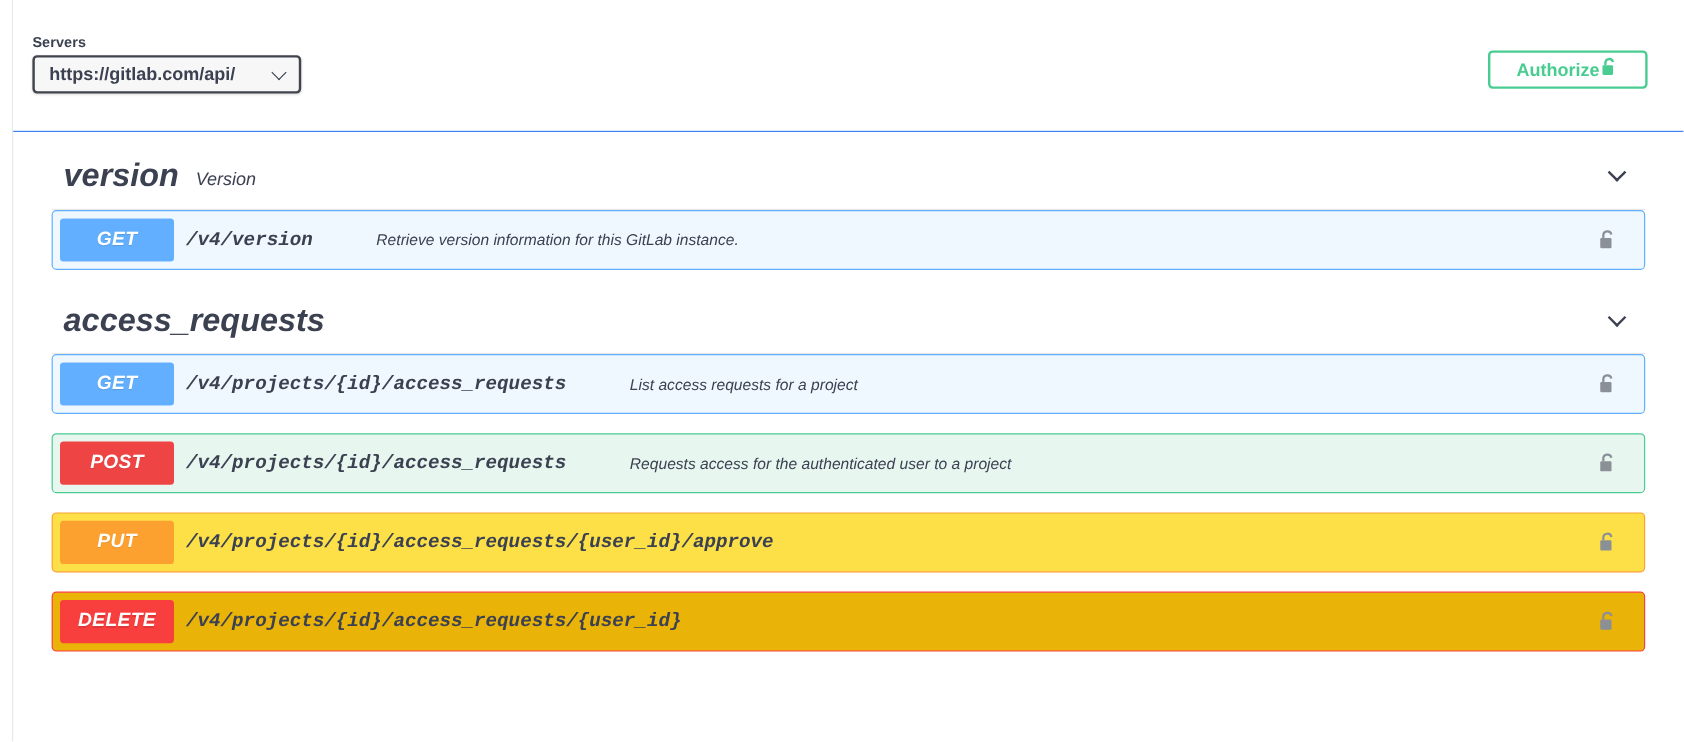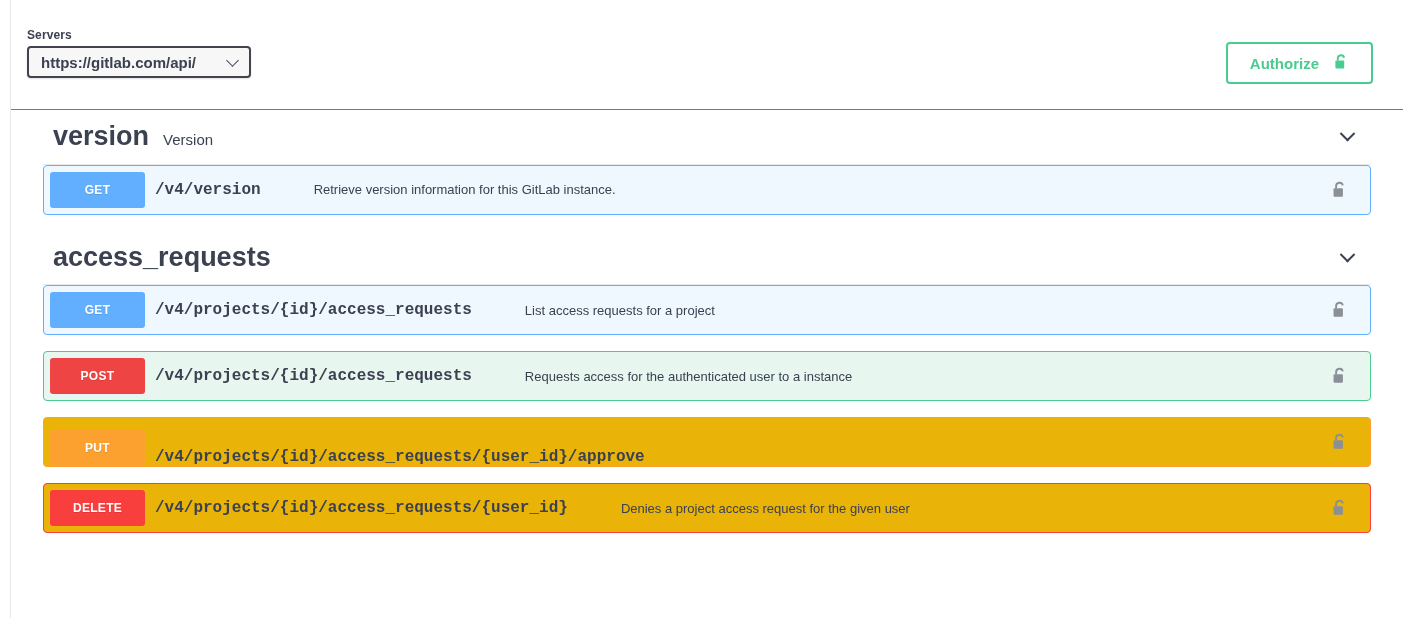--- a/index.html
+++ b/index.html
@@ -71,39 +71,39 @@
     transform: rotate(45deg);
   }
   .auth-wrapper {
     position: absolute;
     right: 30px; top: 42px;
   }
   .authorize-btn {
     display: inline-flex;
     align-items: center;
     justify-content: center;
-    gap: 14px;
-    height: 42px;
+    height: 32px;
     padding: 0 22px;
     border: 2px solid #49cc90;
     border-radius: 4px;
     background: #ffffff;
     color: #49cc90;
     font-size: 15px;
     font-weight: bold;
     cursor: pointer;
     font-family: "Liberation Sans", sans-serif;
   }
   .lock-green { display: block; }
 
   
   .wrapper {
     position: absolute;
-    left: 11px; top: 110px;
+    left: 11px; top: 120px;
     width: 1392px;
+    font-style: italic;
   }
   .opblock-tag-section { padding: 0 32px; }
   .opblock-tag {
     display: flex;
     align-items: center;
     padding: 12px 20px 12px 10px;
     border-bottom: 1px solid #e8e8e8;
     cursor: pointer;
     position: relative;
   }
@@ -151,21 +151,21 @@
   .op-method {
     width: 95px;
     min-width: 95px;
     height: 36px;
     margin-left: 6px;
     border-radius: 3px;
     display: flex;
     align-items: center;
     justify-content: center;
     color: #ffffff;
-    font-size: 12px;
+    font-size: 16px;
     font-weight: bold;
     font-family: "Liberation Sans", sans-serif;
     text-shadow: 0 1px 0 rgba(0,0,0,.1);
     letter-spacing: .3px;
   }
   .op-path {
     margin-left: 10px;
     font-family: "Liberation Mono", monospace;
     font-size: 16px;
     font-weight: bold;
@@ -187,21 +187,21 @@
   }
 
   
   .m-get    { background: #61affe; }
   .m-post   { background: #ef4444; }
   .m-put    { background: #fca130; }
   .m-delete { background: #f93e3e; }
 
   .b-get    { background: #f0f8ff; border-color: #61affe; }
   .b-post   { background: #e8f6f0; border-color: #49cc90; }
-  .b-put    { background: #eab308; border-color: #fca130; align-items: flex-end; }
+  .b-put    { background: #fde047; border-color: #fca130; }
   .b-delete { background: #eab308; border-color: #f93e3e; }
 </style>
 </head>
 <body>
 
 <div id="root">
 
   <div class="left-rule"></div>
 
   <div class="scheme-bar">
@@ -267,21 +267,21 @@
           <svg width="17" height="20" viewBox="0 0 20 22" aria-hidden="true">
             <path d="M6 9V6.5a4 4 0 0 1 7.9-.9" fill="none" stroke="#8b8f96" stroke-width="2.2"></path>
             <rect x="3" y="9" width="11" height="10" rx="1.2" fill="#8b8f96"></rect>
           </svg>
         </span>
       </div>
 
       <div class="opblock b-post">
         <span class="op-method m-post">POST</span>
         <span class="op-path">/v4/projects/{id}/access_requests</span>
-        <span class="op-summary">Requests access for the authenticated user to a instance</span>
+        <span class="op-summary">Requests access for the authenticated user to a project</span>
         <span class="op-lock">
           <svg width="17" height="20" viewBox="0 0 20 22" aria-hidden="true">
             <path d="M6 9V6.5a4 4 0 0 1 7.9-.9" fill="none" stroke="#8b8f96" stroke-width="2.2"></path>
             <rect x="3" y="9" width="11" height="10" rx="1.2" fill="#8b8f96"></rect>
           </svg>
         </span>
       </div>
 
       <div class="opblock b-put">
         <span class="op-method m-put">PUT</span>
@@ -290,21 +290,20 @@
           <svg width="17" height="20" viewBox="0 0 20 22" aria-hidden="true">
             <path d="M6 9V6.5a4 4 0 0 1 7.9-.9" fill="none" stroke="#8b8f96" stroke-width="2.2"></path>
             <rect x="3" y="9" width="11" height="10" rx="1.2" fill="#8b8f96"></rect>
           </svg>
         </span>
       </div>
 
       <div class="opblock b-delete">
         <span class="op-method m-delete">DELETE</span>
         <span class="op-path">/v4/projects/{id}/access_requests/{user_id}</span>
-        <span class="op-summary">Denies a project access request for the given user</span>
         <span class="op-lock">
           <svg width="17" height="20" viewBox="0 0 20 22" aria-hidden="true">
             <path d="M6 9V6.5a4 4 0 0 1 7.9-.9" fill="none" stroke="#8b8f96" stroke-width="2.2"></path>
             <rect x="3" y="9" width="11" height="10" rx="1.2" fill="#8b8f96"></rect>
           </svg>
         </span>
       </div>
     </div>
 
   </div>

